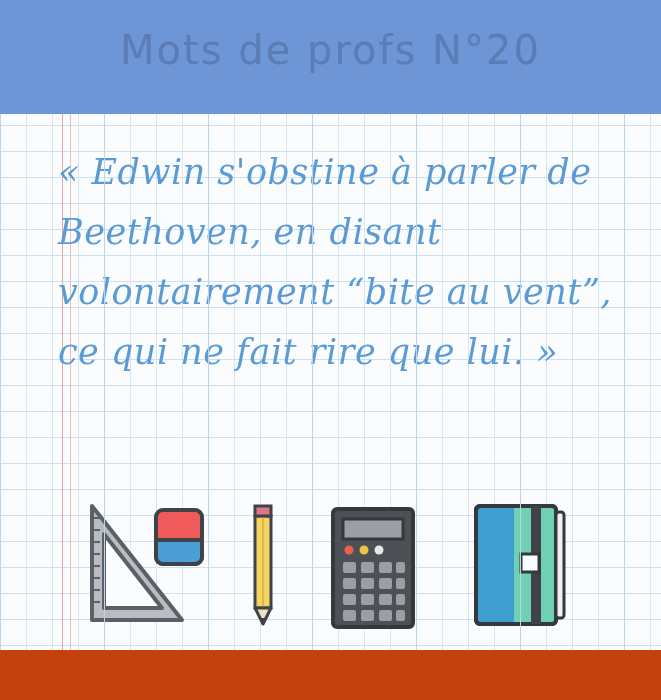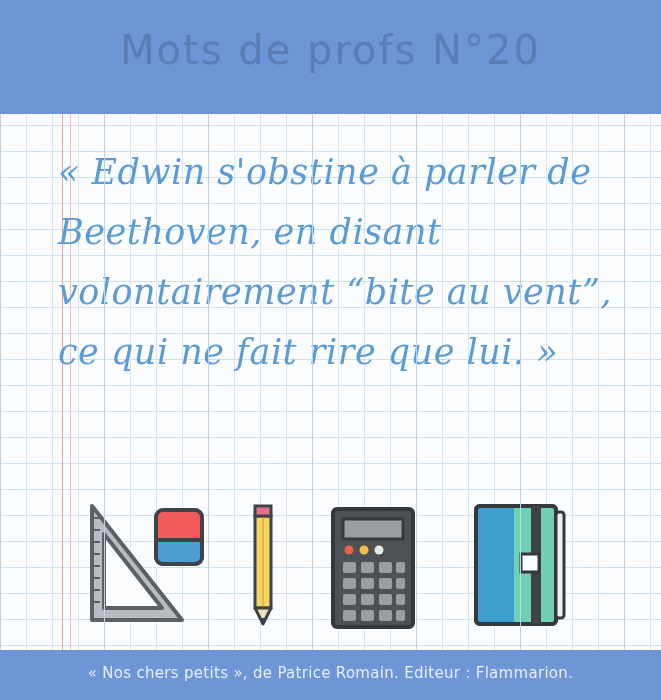--- a/index.html
+++ b/index.html
@@ -220,17 +220,14 @@
           <rect x="4" y="4" width="80" height="118" rx="4" fill="none" stroke="#35383d" stroke-width="4"></rect>
           <rect x="59" y="4" width="10" height="118" fill="#3f4248"></rect>
           <rect x="49" y="52" width="18" height="18" fill="#fbfcfd" stroke="#35383d" stroke-width="3"></rect>
           <rect x="84" y="10" width="8" height="106" rx="3" fill="#eef2f6" stroke="#35383d" stroke-width="3"></rect>
         </svg>
       </div>
 
     </div>
   </div>
 
-  <div id="footer">
-    <div id="footer-text">« Nos chers petits », de Patrice Romain. Editeur : Flammarion.</div>
-  </div>
 
 </div>
 
 </body></html>

